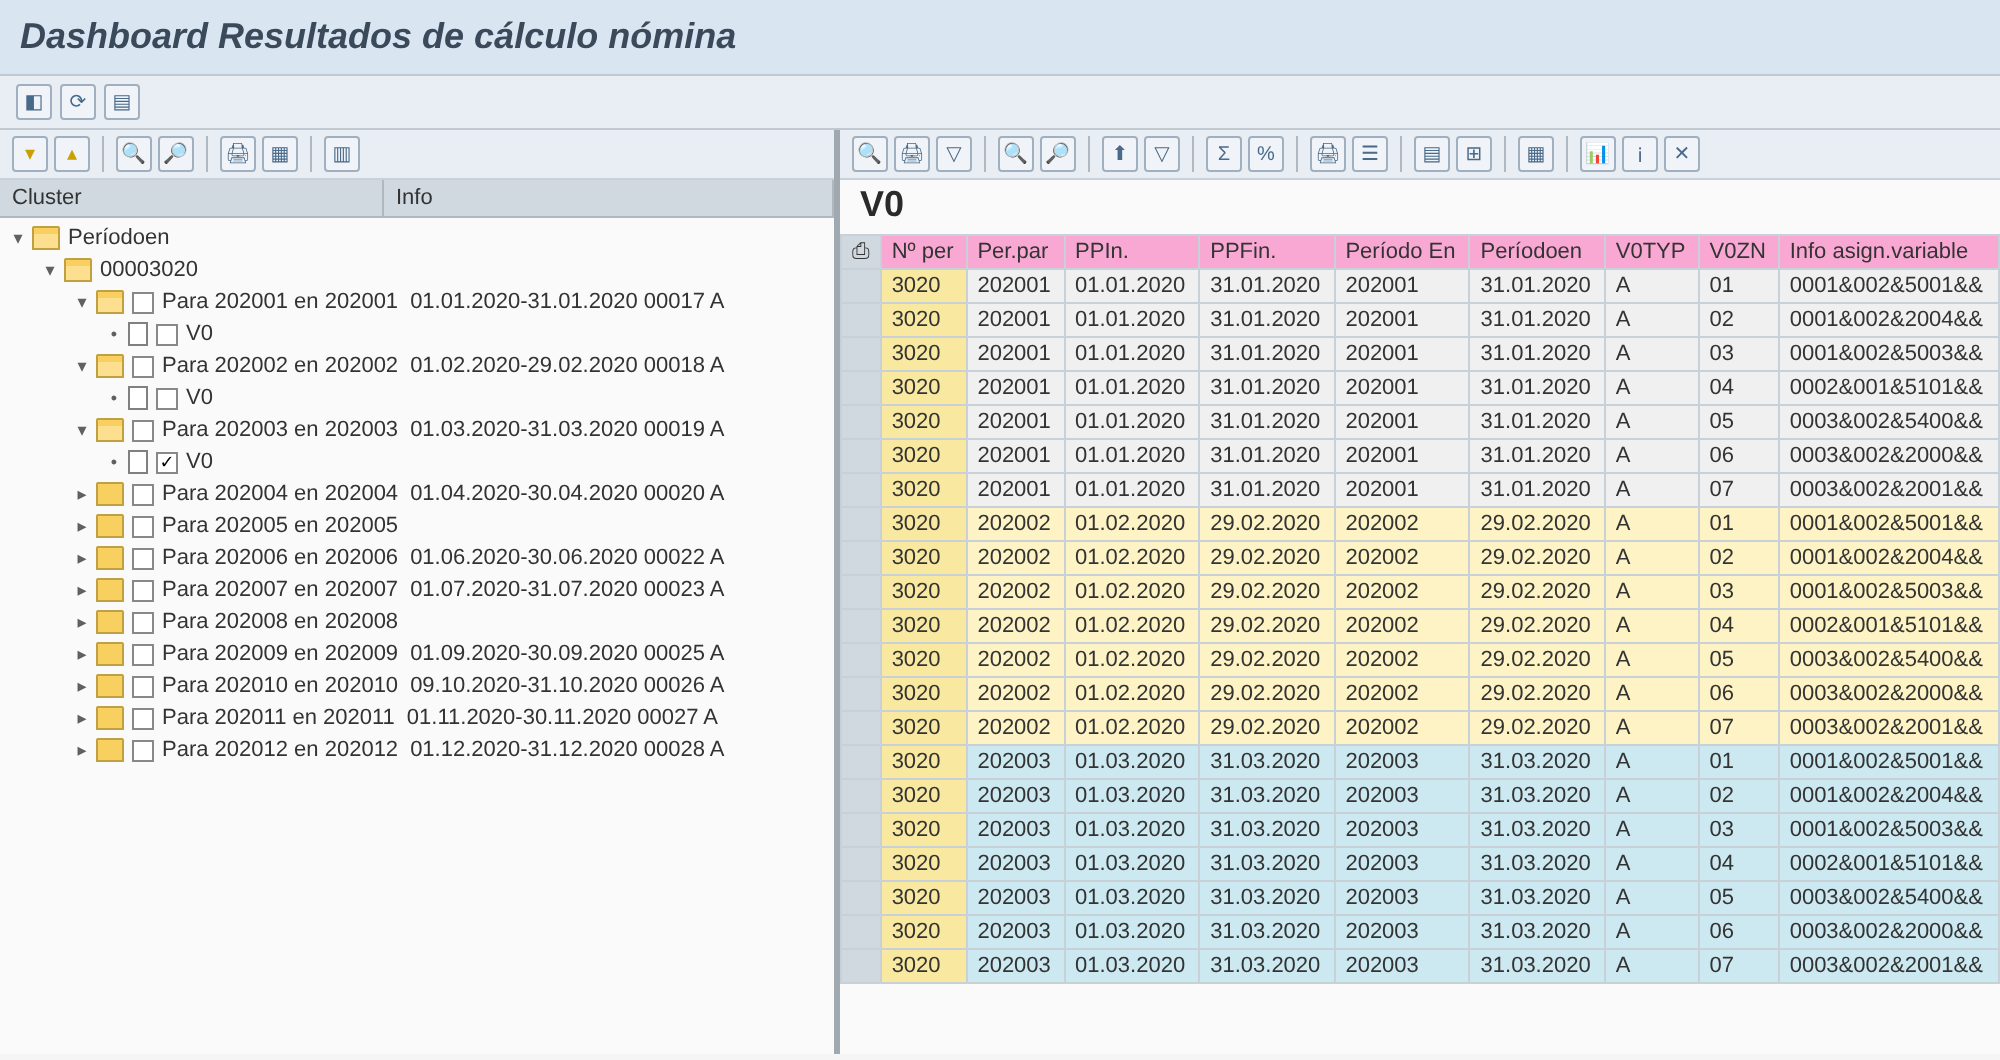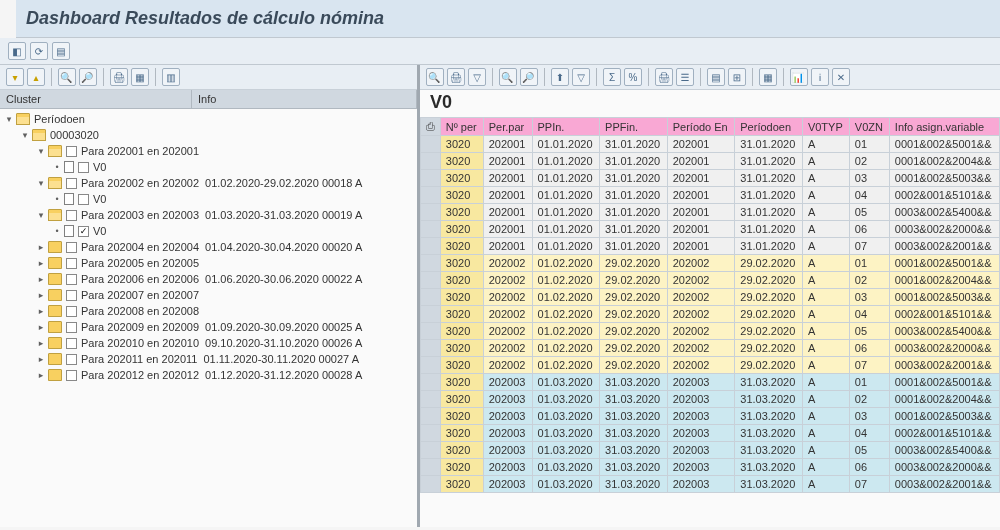--- a/index.html
+++ b/index.html
@@ -14,21 +14,20 @@
     overflow: hidden;
   }
   .title-bar {
     background: #d9e5f0;
     padding: 8px 10px;
     font-size: 18px;
     font-style: italic;
     font-weight: bold;
     color: #3a4a5a;
     border-bottom: 1px solid #c0c8d0;
-    margin-left: 16px;
   }
   .global-toolbar {
     background: #e8eef4;
     padding: 4px 8px;
     border-bottom: 1px solid #c0c8d0;
     display: flex;
     gap: 4px;
   }
   .tb-btn {
     width: 18px;
@@ -226,20 +225,21 @@
         <div class="tree-row" style="padding-left: 20px;">
           <span class="exp">▾</span>
           <span class="folder-icon open"></span>
           <span class="lbl">00003020</span>
         </div>
         <div class="tree-row" style="padding-left: 36px;">
           <span class="exp">▾</span>
           <span class="folder-icon open"></span>
           <span class="chk"></span>
           <span class="lbl">Para 202001 en 202001</span>
+          <span class="info-col">01.01.2020-31.01.2020 00017 A</span>
         </div>
         <div class="tree-row" style="padding-left: 52px;">
           <span class="exp">•</span>
           <span class="doc-icon"></span>
           <span class="chk"></span>
           <span class="lbl">V0</span>
         </div>
         <div class="tree-row" style="padding-left: 36px;">
           <span class="exp">▾</span>
           <span class="folder-icon open"></span>
@@ -284,20 +284,21 @@
           <span class="folder-icon"></span>
           <span class="chk"></span>
           <span class="lbl">Para 202006 en 202006</span>
           <span class="info-col">01.06.2020-30.06.2020 00022 A</span>
         </div>
         <div class="tree-row" style="padding-left: 36px;">
           <span class="exp">▸</span>
           <span class="folder-icon"></span>
           <span class="chk"></span>
           <span class="lbl">Para 202007 en 202007</span>
+          <span class="info-col">01.07.2020-31.07.2020 00023 A</span>
         </div>
         <div class="tree-row" style="padding-left: 36px;">
           <span class="exp">▸</span>
           <span class="folder-icon"></span>
           <span class="chk"></span>
           <span class="lbl">Para 202008 en 202008</span>
         </div>
         <div class="tree-row" style="padding-left: 36px;">
           <span class="exp">▸</span>
           <span class="folder-icon"></span>

